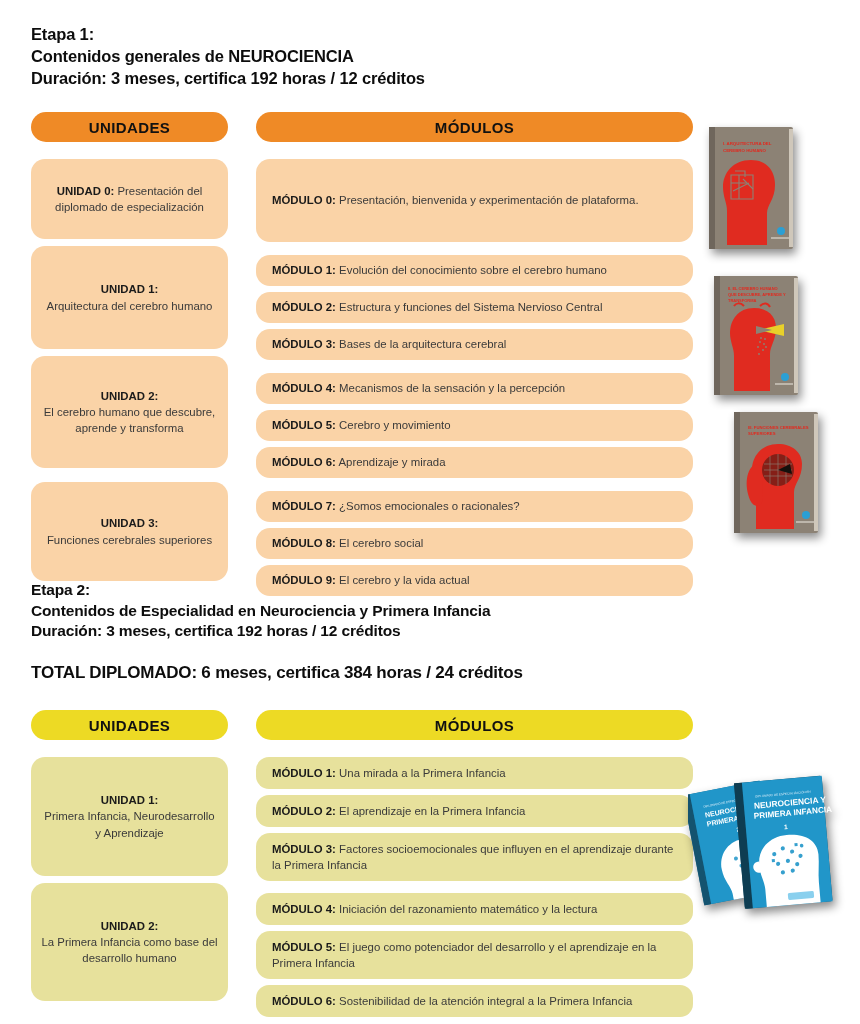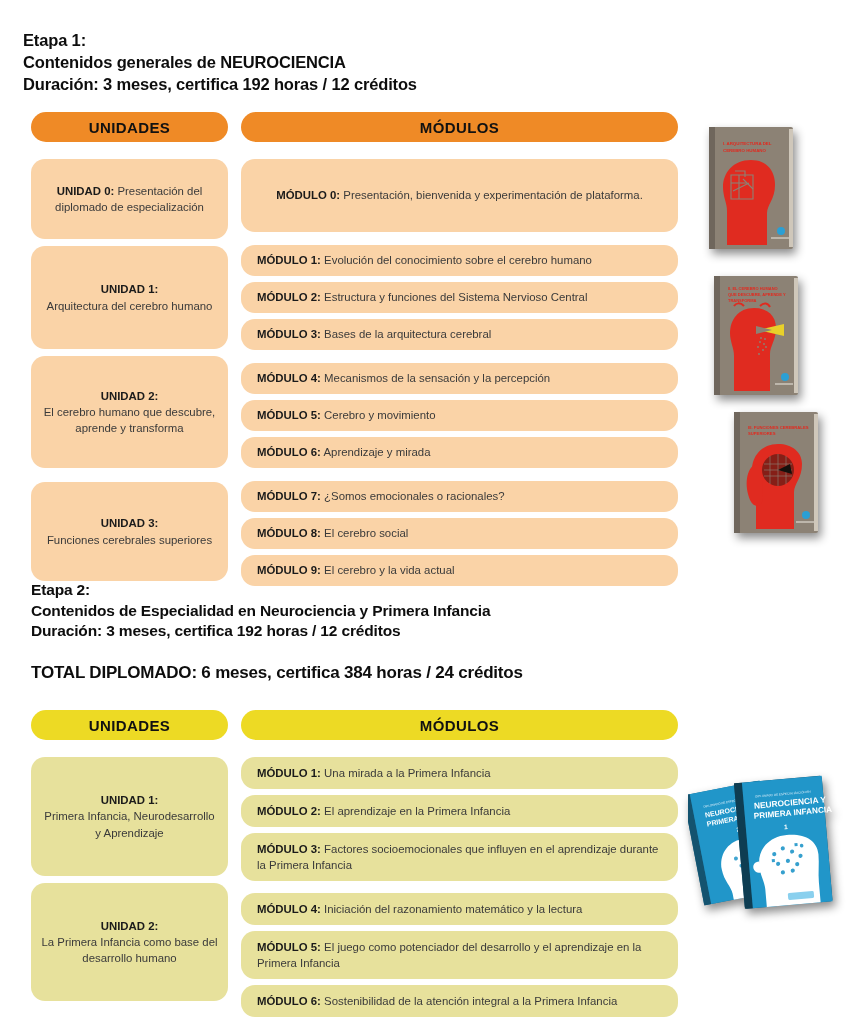--- a/index.html
+++ b/index.html
@@ -29,37 +29,37 @@
   }
   .stage-heading .hline {
     display: block;
     white-space: nowrap;
     font-size: 16.5px;
     font-weight: 700;
     letter-spacing: -0.15px;
   }
   .stage-heading .hline.small { font-size: 15.5px; }
 
-  #etapa1-heading { left: 23px; top: 24px; margin-top: 6px; }
+  #etapa1-heading { left: 31px; top: 24px; }
   #etapa2-heading { left: 31px; top: 580px; }
   #total-line {
     position: absolute;
     left: 31px; top: 663px;
     font-size: 17px;
     font-weight: 700;
     color: #0d0d0d;
     white-space: nowrap;
     letter-spacing: -0.2px;
   }
 
   
   .matrix {
     position: absolute;
     display: flex;
-    gap: 13px;
+    gap: 28px;
   }
   .col-units { width: 197px; flex: 0 0 197px; }
   .col-modules { width: 437px; flex: 0 0 437px; }
 
   .col-head {
     border-radius: 18px;
     height: 30px;
     display: flex;
     align-items: center;
     justify-content: center;
@@ -100,31 +100,31 @@
   .theme-yellow .col-head { background: #edda24; }
   .theme-yellow .cell { background: #e7e19c; }
 
   
   #matrix1 { left: 31px; top: 112px; }
   #matrix1 .u0 { height: 80px; text-align: center; }
   #matrix1 .u1 { height: 103px; margin-top: 7px; }
   #matrix1 .u2 { height: 112px; margin-top: 7px; }
   #matrix1 .u3 { height: 99px; margin-top: 14px; }
 
-  #matrix1 .m0 { height: 73px; justify-content: center; }
+  #matrix1 .m0 { height: 83px; }
   #matrix1 .m-s { height: 31px; }
   #matrix1 .gap-sm { margin-top: 6px; }
   #matrix1 .gap-lg { margin-top: 13px; }
 
   
   #matrix2 { left: 31px; top: 710px; }
   #matrix2 .y1 { height: 119px; }
   #matrix2 .y2 { height: 118px; margin-top: 7px; }
 
-  #matrix2 .m1 { height: 32px; }
+  #matrix2 .m1 { height: 32px; border-radius: 13px; }
   #matrix2 .m2 { height: 48px; justify-content: flex-end; }
   #matrix2 .gap-sm { margin-top: 6px; }
   #matrix2 .gap-lg { margin-top: 12px; }
 
   
   .book {
     position: absolute;
     filter: drop-shadow(3px 5px 5px rgba(0,0,0,0.45));
   }
   #book-1 { left: 709px; top: 127px; }

